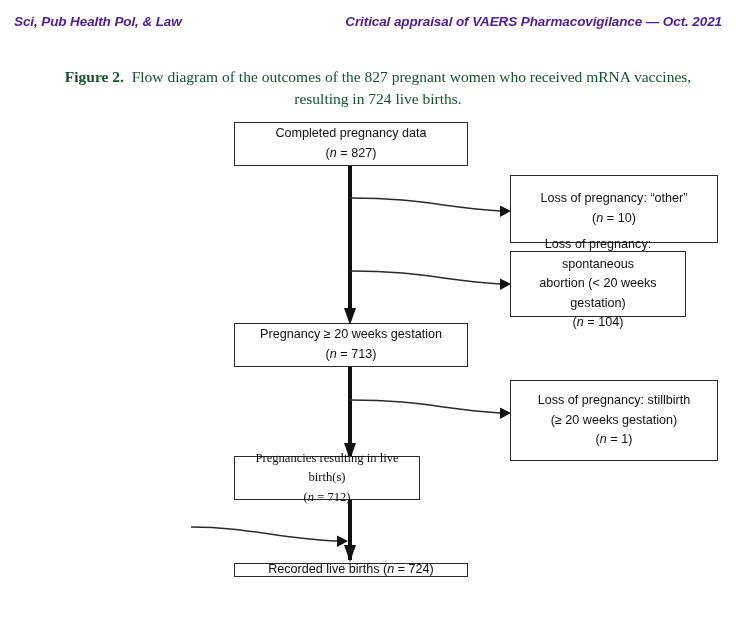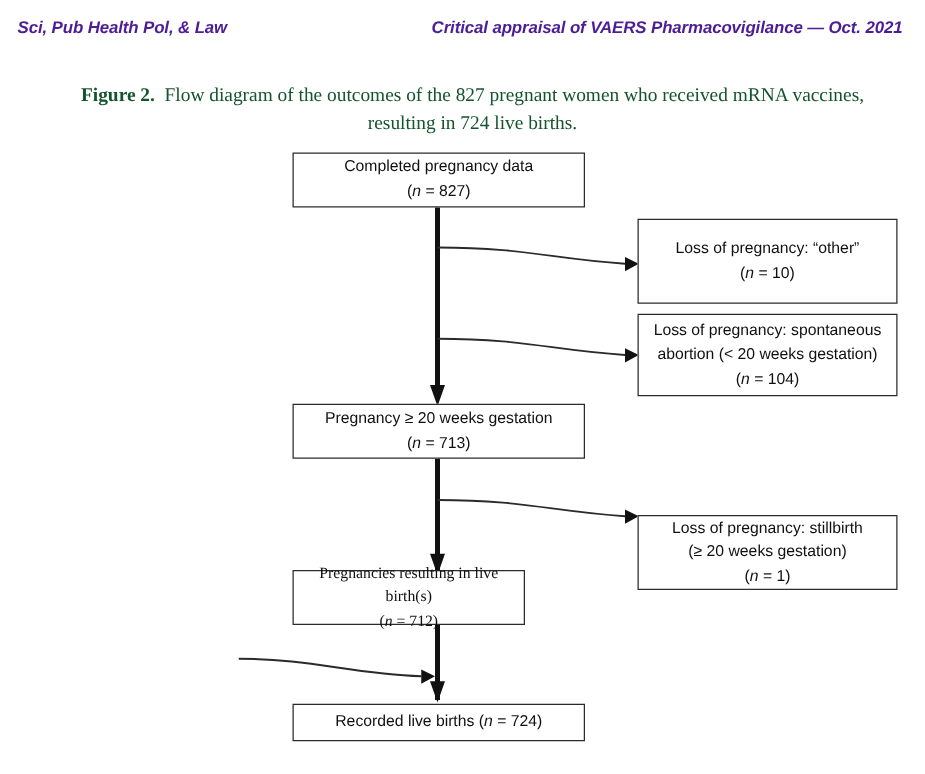--- a/index.html
+++ b/index.html
@@ -137,50 +137,50 @@
     </div>
   </div>
 
   <div class="box" style="left:510px; top:175px; width:208px; height:68px;">
     <div class="inner">
       <div>Loss of pregnancy: “other”</div>
       <div><span>(</span><span class="nval">n</span><span class="eq">  =  </span><span>10</span><span>)</span></div>
     </div>
   </div>
 
-  <div class="box" style="left:510px; top:251px; width:208px; height:66px;">
+  <div class="box" style="left:510px; top:251px; width:176px; height:66px;">
     <div class="inner">
       <div>Loss of pregnancy: spontaneous</div>
       <div>abortion (&lt; 20 weeks gestation)</div>
       <div><span>(</span><span class="nval">n</span><span class="eq">  =  </span><span>104</span><span>)</span></div>
     </div>
   </div>
 
   <div class="box" style="left:234px; top:323px; width:234px; height:44px;">
     <div class="inner">
       <div>Pregnancy ≥ 20 weeks gestation</div>
       <div><span>(</span><span class="nval">n</span><span class="eq">  =  </span><span>713</span><span>)</span></div>
     </div>
   </div>
 
-  <div class="box" style="left:510px; top:380px; width:208px; height:60px;margin-top:32px;">
+  <div class="box" style="left:510px; top:380px; width:208px; height:81px;">
     <div class="inner">
       <div>Loss of pregnancy: stillbirth</div>
       <div>(≥ 20 weeks gestation)</div>
       <div><span>(</span><span class="nval">n</span><span class="eq">  =  </span><span>1</span><span>)</span></div>
     </div>
   </div>
 
   <div class="box" style="left:234px; top:456px; width:186px; height:44px;font-family:Liberation Serif, serif;">
     <div class="inner">
       <div>Pregnancies resulting in live birth(s)</div>
       <div><span>(</span><span class="nval">n</span><span class="eq">  =  </span><span>712</span><span>)</span></div>
     </div>
   </div>
 
 
-  <div class="box" style="left:234px; top:563px; width:234px; height:30px;">
+  <div class="box" style="left:234px; top:563px; width:234px; height:14px;">
     <div class="inner">
       <div><span>Recorded live births </span><span>(</span><span class="nval">n</span><span class="eq">  =  </span><span>724</span><span>)</span></div>
     </div>
   </div>
 
 </div>
 
 </body></html>

